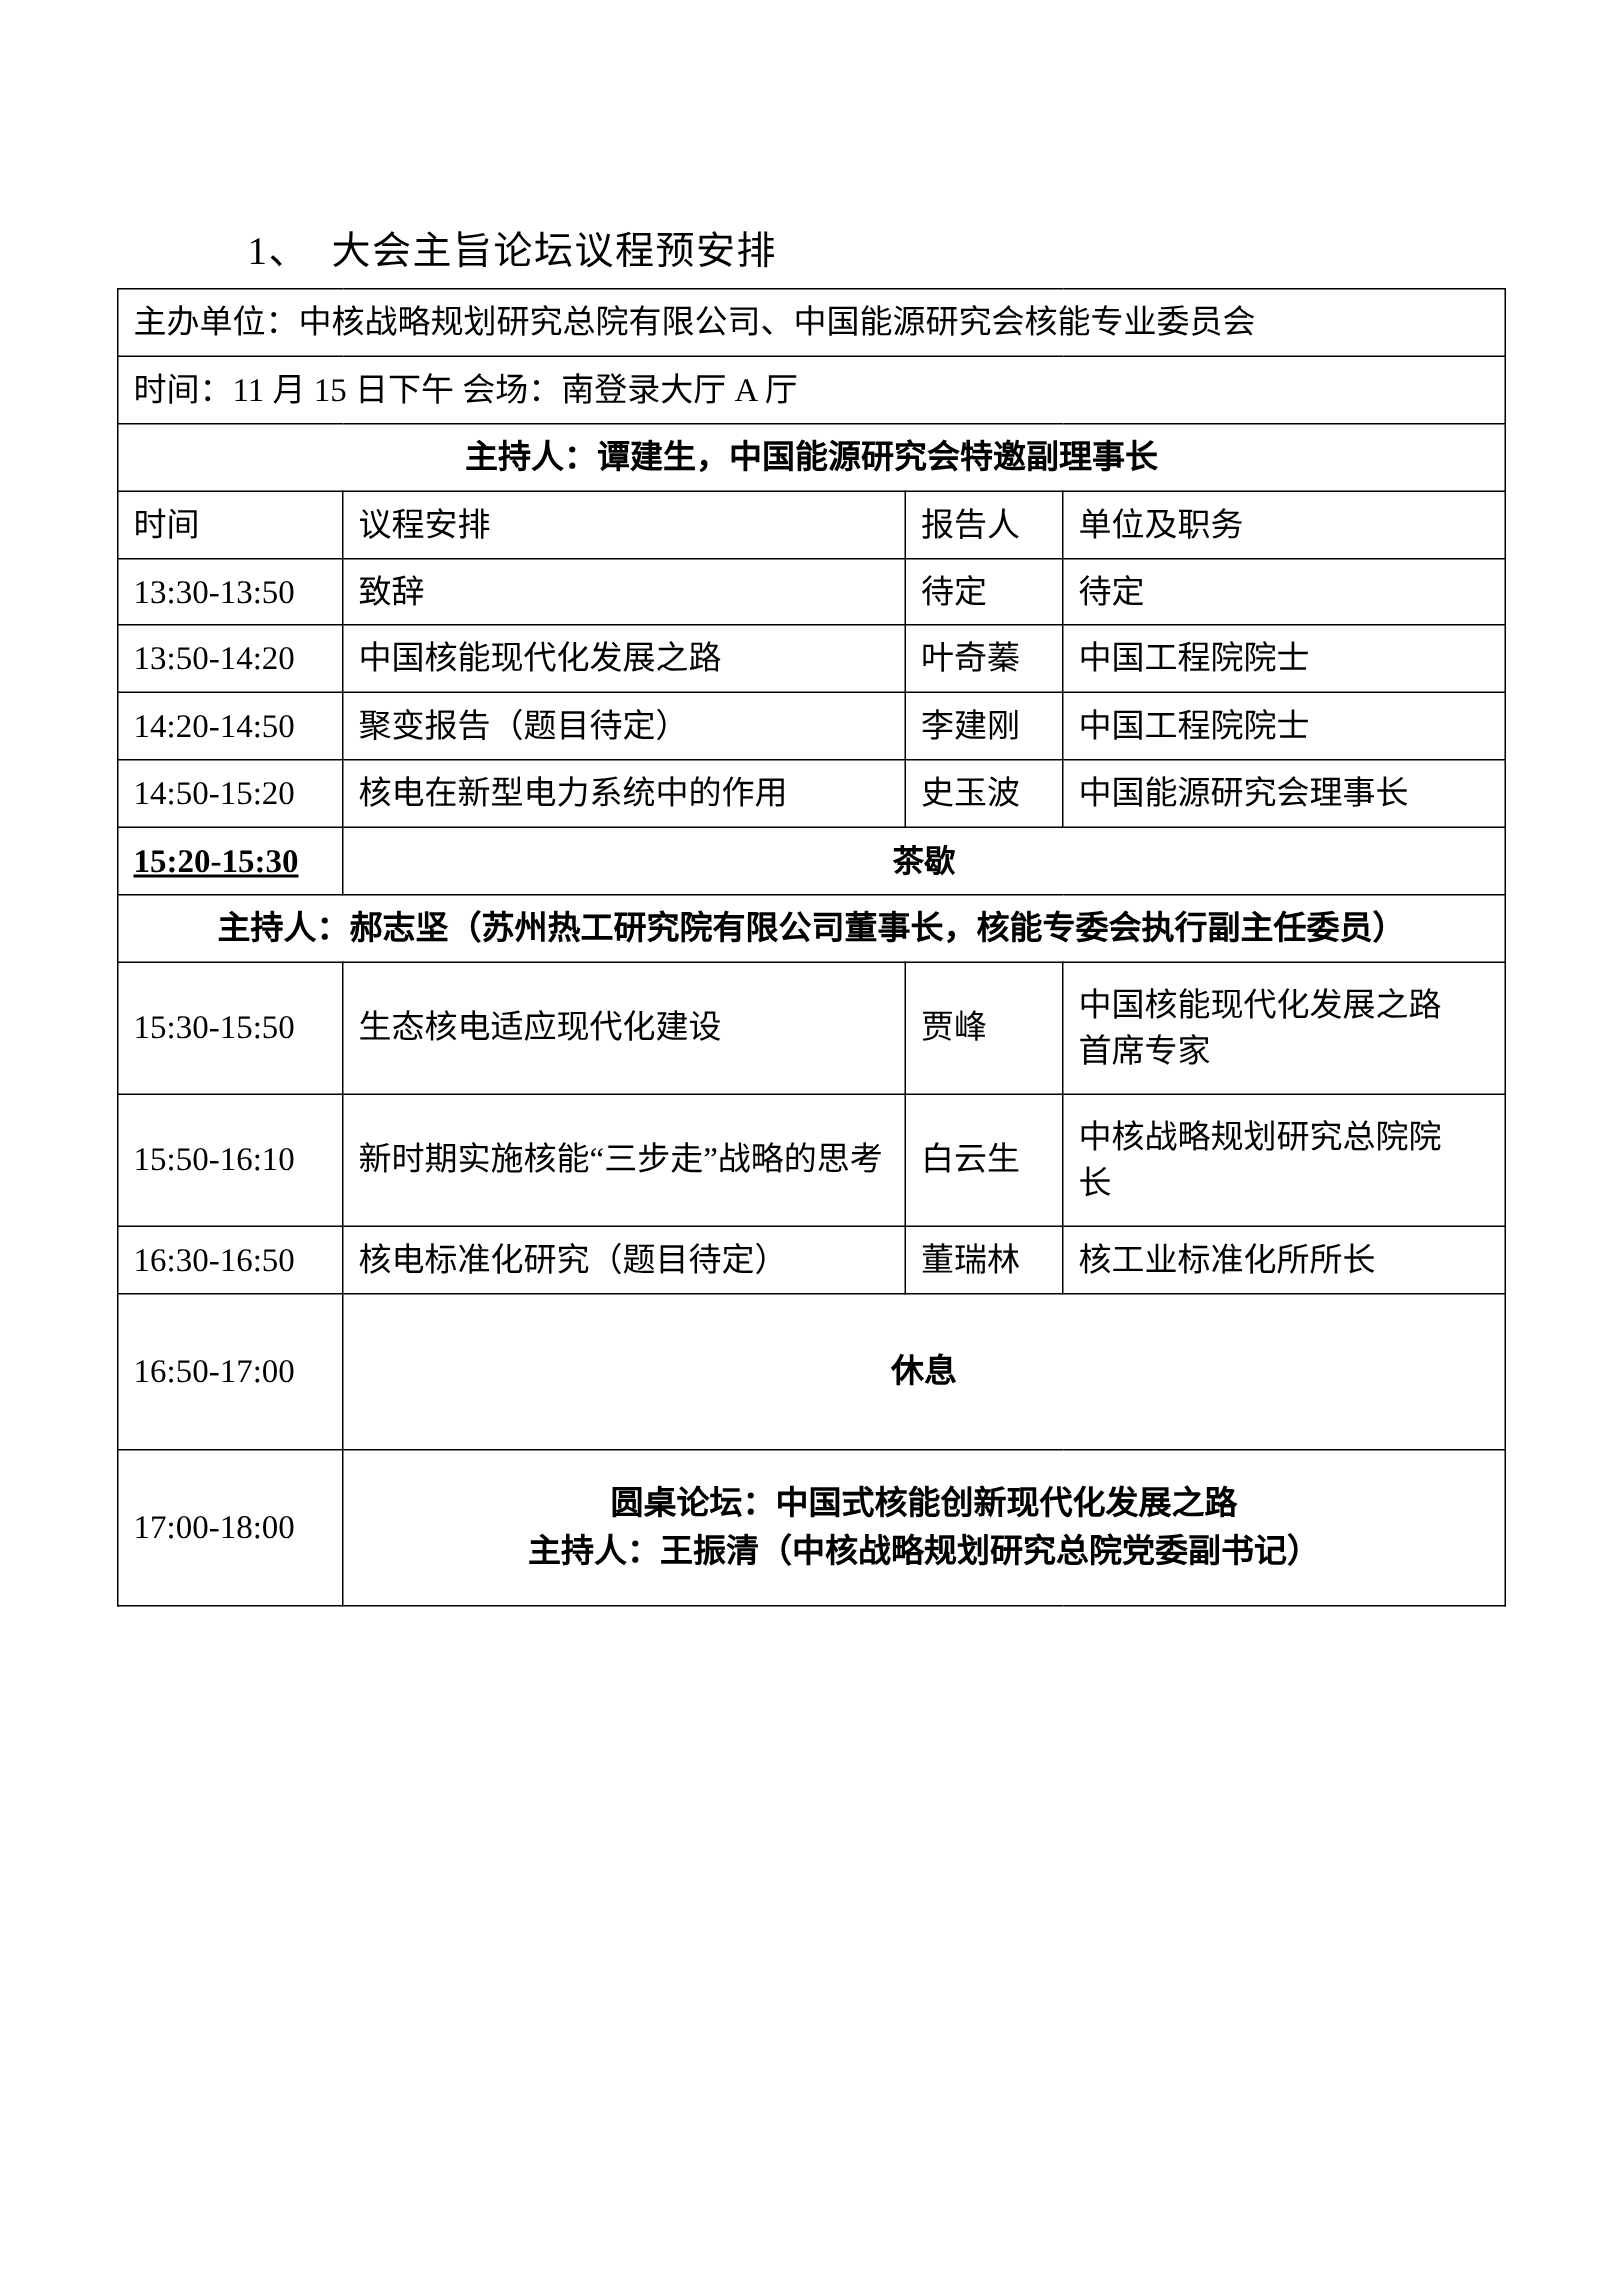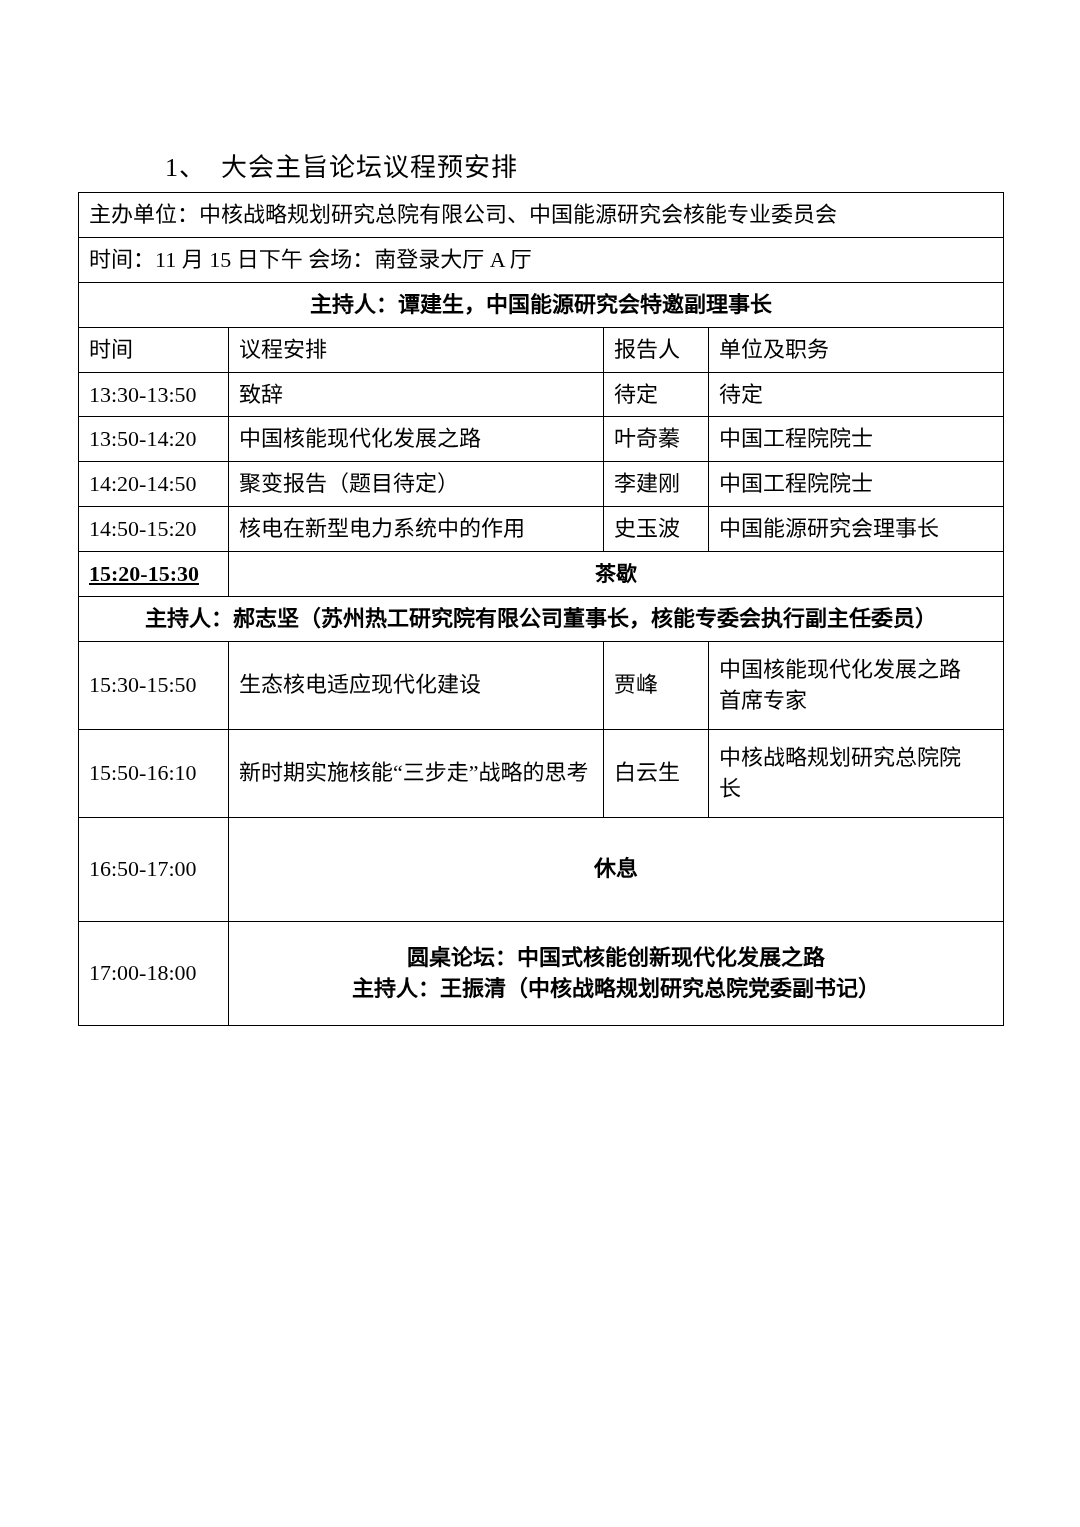--- a/index.html
+++ b/index.html
@@ -168,20 +168,26 @@
         <td class="c-time">15:50-16:10</td>
         <td>新时期实施核能“三步走”战略的思考</td>
         <td>白云生</td>
         <td>
           <span class="org-line">中核战略规划研究总院院</span>
           <span class="org-line">长</span>
         </td>
       </tr>
 
 
+      <tr>
+        <td class="c-time">16:30-16:50</td>
+        <td>核电标准化研究（题目待定）</td>
+        <td>董瑞林</td>
+        <td>核工业标准化所所长</td>
+      </tr>
 
       <tr class="xtall">
         <td class="c-time">16:50-17:00</td>
         <td class="rest-cell" colspan="3">休息</td>
       </tr>
 
       <tr class="xtall">
         <td class="c-time">17:00-18:00</td>
         <td class="forum-cell" colspan="3">
           <span class="forum-line">圆桌论坛：中国式核能创新现代化发展之路</span>

